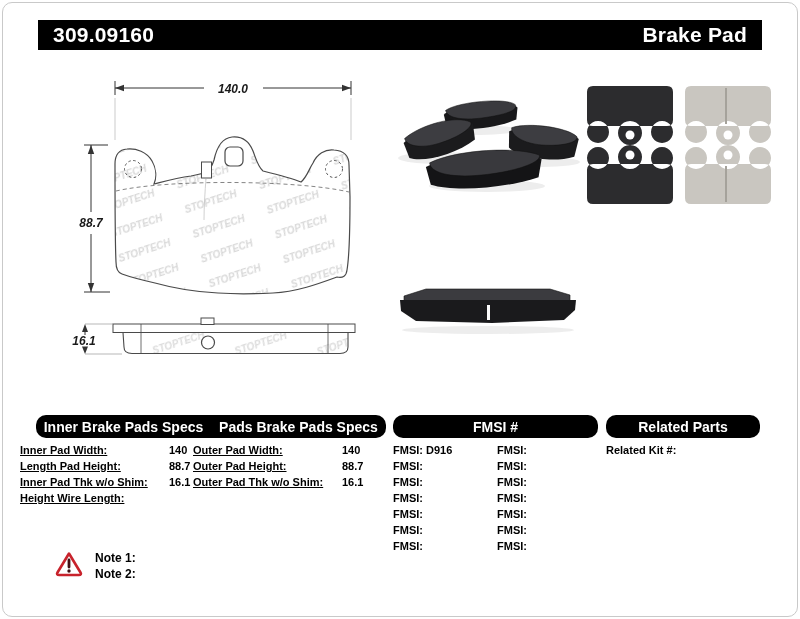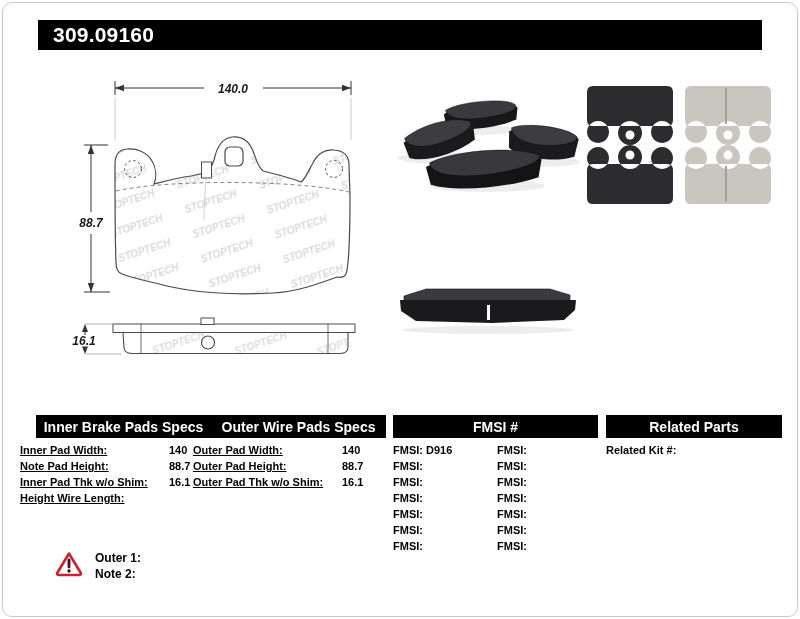--- a/index.html
+++ b/index.html
@@ -3,39 +3,40 @@
 <meta charset="utf-8">
 <style>
   html,body{margin:0;padding:0;background:#fff;}
   body{width:800px;height:619px;position:relative;font-family:"Liberation Sans",sans-serif;color:#000;overflow:hidden;}
   .frame{position:absolute;left:2px;top:2px;width:794px;height:613px;border:1px solid #c9c9c9;border-radius:10px;}
   .abs{position:absolute;}
   .topbar{position:absolute;left:38px;top:20px;width:724px;height:30px;background:#000;color:#fff;
           display:flex;align-items:center;justify-content:space-between;padding:0 15px;box-sizing:border-box;
           font-weight:bold;font-size:21px;letter-spacing:.2px;}
   .hbar{position:absolute;top:415px;height:23px;background:#000;color:#fff;font-weight:bold;font-size:14px;
-        display:flex;align-items:center;justify-content:center;}
+        display:flex;align-items:center;justify-content:center;border-radius:10px;}
   .hbar .half{flex:1;text-align:center;}
   .specrow{position:absolute;height:16px;font-weight:bold;font-size:11px;white-space:nowrap;line-height:16px;}
   .specrow .lbl{display:inline-block;text-align:left;text-decoration:underline;}
   .specrow .val{margin-left:12px;}
   .fmsirow{position:absolute;height:16px;font-weight:bold;font-size:11px;white-space:nowrap;line-height:16px;}
   .fmsirow .val{margin-left:3px;}
   .note{position:absolute;font-weight:bold;font-size:12px;line-height:16px;}
   svg{display:block;}
   svg text{font-family:"Liberation Sans",sans-serif;}
   .dimtxt{font-weight:bold;font-style:italic;font-size:12px;fill:#1a1a1a;}
 </style>
 </head>
 <body>
 
 <div class="frame"></div>
 
 <div class="topbar">
   <span>309.09160</span>
+  <span>Brake Pad</span>
 </div>
 
 <svg class="abs" style="left:58px;top:72px" width="320" height="232" viewBox="0 0 320 232">
   <defs>
     <pattern id="wm1" width="78" height="26" patternUnits="userSpaceOnUse" patternTransform="rotate(-18)">
       <text x="0" y="18" font-size="10" font-weight="bold" font-style="italic" fill="#d9d9d9">STOPTECH</text>
     </pattern>
   </defs>
 
   <path fill="#ffffff" stroke="none" d="M57 92 Q57 78 69 77 C78 76 89 80 94 89 C98 96 99 105 96 112 C104 110 118 106 133 104 C138 103 142 102 146 101 C152 99 154 94 156 88 C159 74 164 66 174 65 C184 64 191 69 195 79 C198 87 200 95 205 99 C217 102 233 106 243 110 C249 105 251 97 255 91 C259 82 267 77 276 78 Q291 79 291 93 L292 125 C292 155 291 186 289 198 Q288 207 279 205 C260 212 238 220 215 221 C195 222 175 222 160 221 C138 220 115 216 97 211 Q75 206 64 202 Q58 200 58 190 C57 170 57 135 57 92 Z"></path>
@@ -147,34 +148,34 @@
 
 <svg class="abs" style="left:392px;top:280px" width="192" height="58" viewBox="0 0 192 58">
   <ellipse cx="96" cy="50" rx="86" ry="4" fill="#ededed"></ellipse>
   <path d="M12 16 L34 9 L158 9 L178 15 L178 21 L12 21 Z" fill="#3b3b3f" stroke="#141414" stroke-width="0.6"></path>
   <path d="M8 20 L184 20 L183 30 L172 40 L100 43 L24 41 L9 31 Z" fill="#1a1a1c"></path>
   <rect x="95" y="25" width="3" height="15" fill="#fafafa"></rect>
 </svg>
 
 <div class="hbar" style="left:36px;width:350px">
   <span class="half">Inner Brake Pads Specs</span>
-  <span class="half">Outer Wire Pads Specs</span>
+  <span class="half">Pads Brake Pads Specs</span>
 </div>
 <div class="hbar" style="left:393px;width:205px">
   <span>FMSI #</span>
 </div>
-<div class="hbar" style="left:606px;width:176px">
+<div class="hbar" style="left:606px;width:154px">
   <span>Related Parts</span>
 </div>
 
 <div class="specrow" style="left:20px;top:442px">
   <span class="lbl" style="width:137px">Inner Pad Width:</span><span class="val">140</span>
 </div>
 <div class="specrow" style="left:20px;top:458px">
-  <span class="lbl" style="width:137px">Note Pad Height:</span><span class="val">88.7</span>
+  <span class="lbl" style="width:137px">Length Pad Height:</span><span class="val">88.7</span>
 </div>
 <div class="specrow" style="left:20px;top:474px">
   <span class="lbl" style="width:137px">Inner Pad Thk w/o Shim:</span><span class="val">16.1</span>
 </div>
 <div class="specrow" style="left:20px;top:490px">
   <span class="lbl" style="width:137px">Height Wire Length:</span><span class="val"></span>
 </div>
 
 <div class="specrow" style="left:193px;top:442px">
   <span class="lbl" style="width:137px">Outer Pad Width:</span><span class="val">140</span>
@@ -204,14 +205,14 @@
 
 <div class="fmsirow" style="left:606px;top:442px">
   <span>Related Kit #:</span><span class="val"></span>
 </div>
 
 <svg class="abs" style="left:55px;top:551px" width="28" height="26" viewBox="0 0 28 26">
   <path d="M14 2.5 L25.5 21.5 Q27 24 23.8 24 L4.2 24 Q1 24 2.5 21.5 Z" fill="#fff" stroke="#c8232c" stroke-width="2.6" stroke-linejoin="round"></path>
   <line x1="14" y1="9" x2="14" y2="16" stroke="#401114" stroke-width="2.8" stroke-linecap="round"></line>
   <circle cx="14" cy="20" r="1.7" fill="#401114"></circle>
 </svg>
-<div class="note" style="left:95px;top:550px">Outer 1:</div>
+<div class="note" style="left:95px;top:550px">Note 1:</div>
 <div class="note" style="left:95px;top:566px">Note 2:</div>
 
 </body></html>

